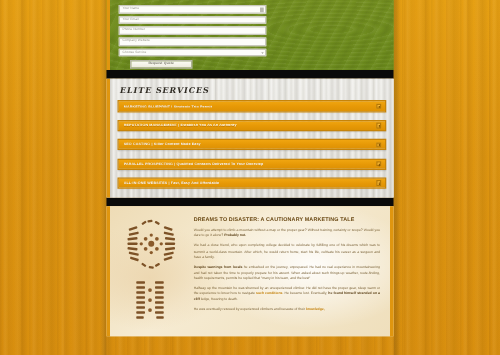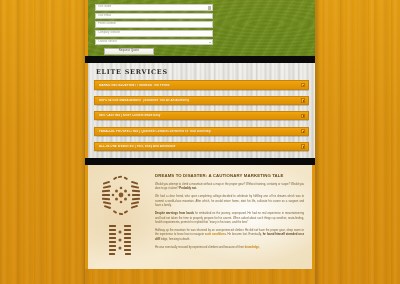--- a/index.html
+++ b/index.html
@@ -130,20 +130,21 @@
         rgba(255,255,255,0.45) 12px, rgba(0,0,0,0.02) 14px),
       repeating-linear-gradient(90deg,
         rgba(150,145,135,0.18) 0px, rgba(150,145,135,0.00) 6px,
         rgba(120,115,105,0.12) 13px, rgba(120,115,105,0.00) 21px),
       linear-gradient(180deg,#efeee9 0%, #e3e1da 100%);
     border-left: 3px solid #e0960f;
   }
   .services-title {
     font-family: "DejaVu Serif", serif;
     font-weight: bold;
+    font-style: italic;
     font-size: 6.4px;
     color: #2e2a22;
     letter-spacing: 0.75px;
     margin: 1px 0 5px 2px;
     line-height: 1;
     text-shadow: 0 0.4px 0 rgba(255,255,255,0.6);
   }
   .accordion-item {
     height: 9.2px;
     margin-bottom: 6.2px;

